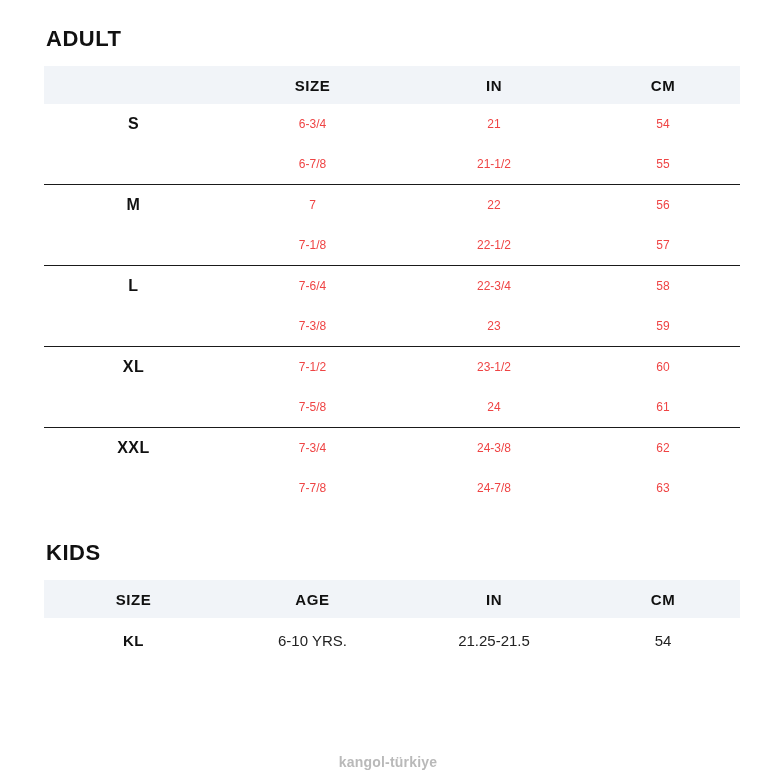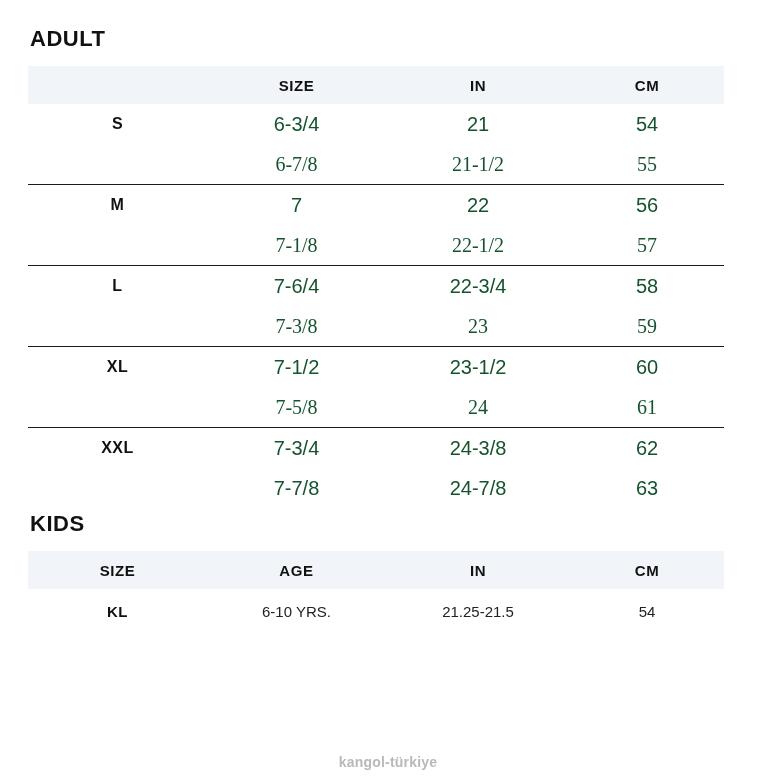--- a/index.html
+++ b/index.html
@@ -12,31 +12,31 @@
     background: #ffffff;
     font-family: "Liberation Sans", sans-serif;
     color: #1a1a1a;
     overflow: hidden;
   }
   .page {
     width: 776px;
     height: 776px;
     position: relative;
     box-sizing: border-box;
-    padding: 26px 40px 0 28px;
+    padding: 26px 40px 0 44px;
   }
   .section-title {
     font-size: 22px;
     font-weight: bold;
     letter-spacing: 0.5px;
     color: #111111;
     margin: 0 0 14px 2px;
   }
   .section-title.kids {
-    margin-top: 3px;
+    margin-top: 32px;
   }
   table {
     width: 696px;
     border-collapse: collapse;
     table-layout: fixed;
   }
   th, td {
     padding: 0;
     margin: 4px;
   }
@@ -50,34 +50,33 @@
     text-align: center;
     vertical-align: middle;
   }
   .col-size   { width: 179px; }
   .col-a      { width: 179px; }
   .col-b      { width: 184px; }
   .col-c      { width: 154px; }
 
   .adult tbody td {
     height: 40px;
-    font-size: 20px;
+    font-size: 12px;
     text-align: center;
     vertical-align: middle;
-    color: #14532d;
+    color: #ef4444;
   }
   .adult tbody td.sizecell {
     font-weight: bold;
     font-size: 16px;
     letter-spacing: 0.5px;
     color: #111111;
   }
   .adult tbody tr.grp-end td {
     border-bottom: 1.6px solid #1a1a1a;
-    font-family: Liberation Serif, serif;
   }
   .adult tbody tr.grp-last td {
     border-bottom: none;
   }
   .kids tbody td {
     height: 44px;
     font-size: 15px;
     text-align: center;
     vertical-align: middle;
     color: #222222;

